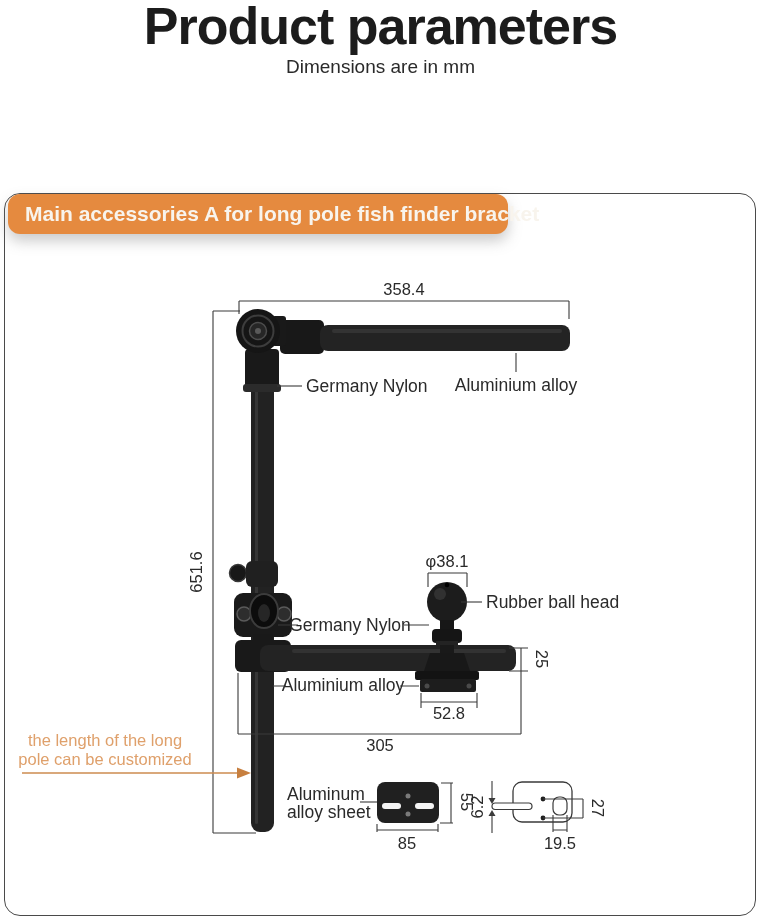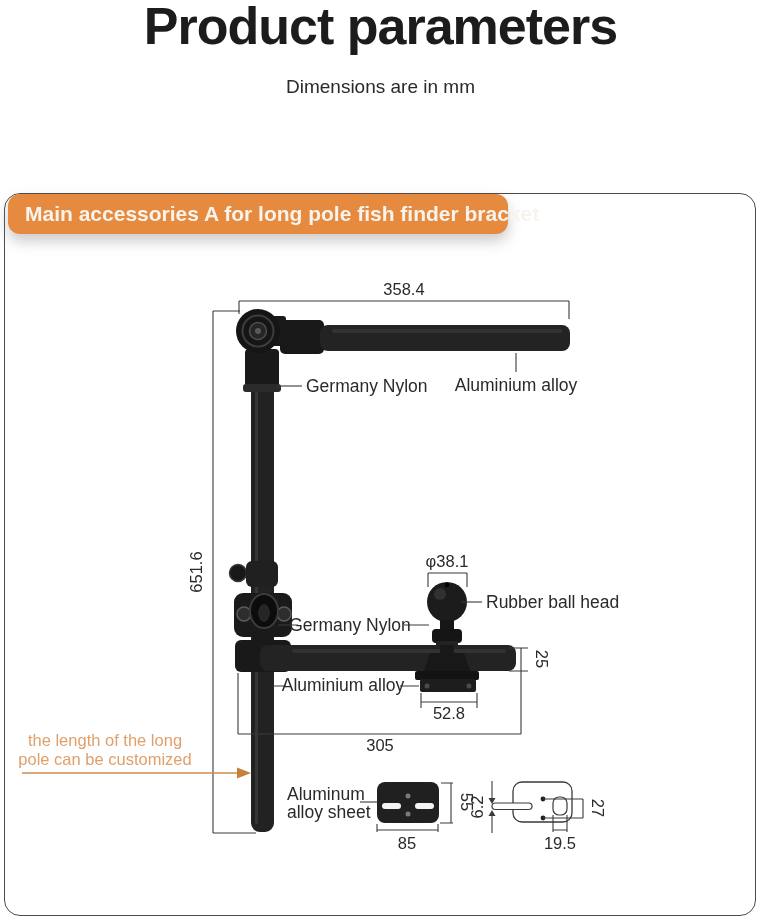--- a/index.html
+++ b/index.html
@@ -5,21 +5,21 @@
   html,body{margin:0;padding:0;}
   body{
     width:761px;height:923px;position:relative;background:#ffffff;
     font-family:"Liberation Sans", sans-serif;overflow:hidden;
   }
   .page-title{
     position:absolute;top:-4px;left:0;width:761px;text-align:center;
     font-size:52px;font-weight:700;letter-spacing:-1px;color:#1c1c1c;margin:0;
   }
   .page-subtitle{
-    position:absolute;top:76px;left:0;width:761px;text-align:center;
+    position:absolute;top:56px;left:0;width:761px;text-align:center;
     font-size:19px;color:#2a2a2a;margin:0;
   }
   .panel{
     position:absolute;left:4px;top:193px;width:750px;height:721px;
     border:1.5px solid #4a4a4a;border-radius:16px;background:#ffffff;
   }
   .banner{
     position:absolute;left:8px;top:194px;width:500px;height:40px;
     box-sizing:border-box;padding-left:17px;
     background:#e58a3f;border-radius:12px;

